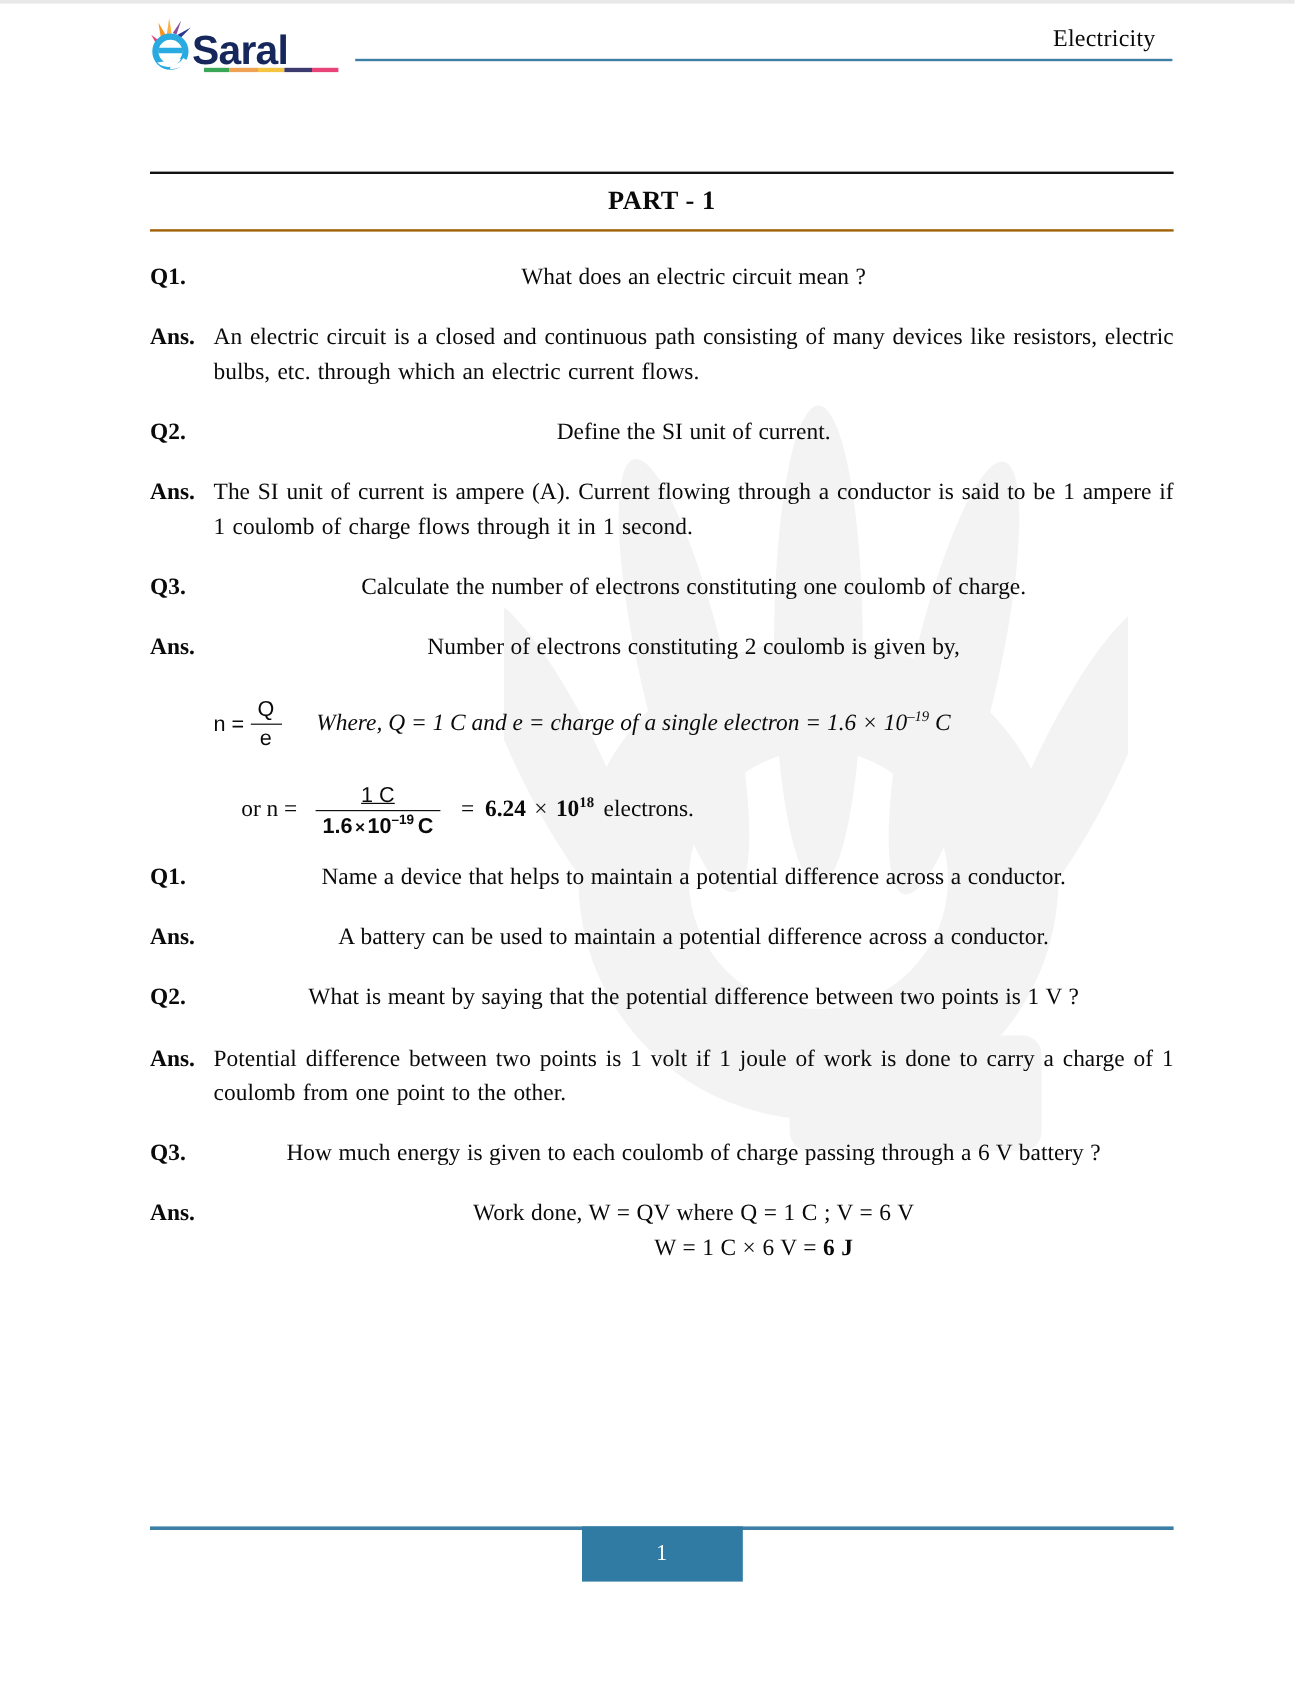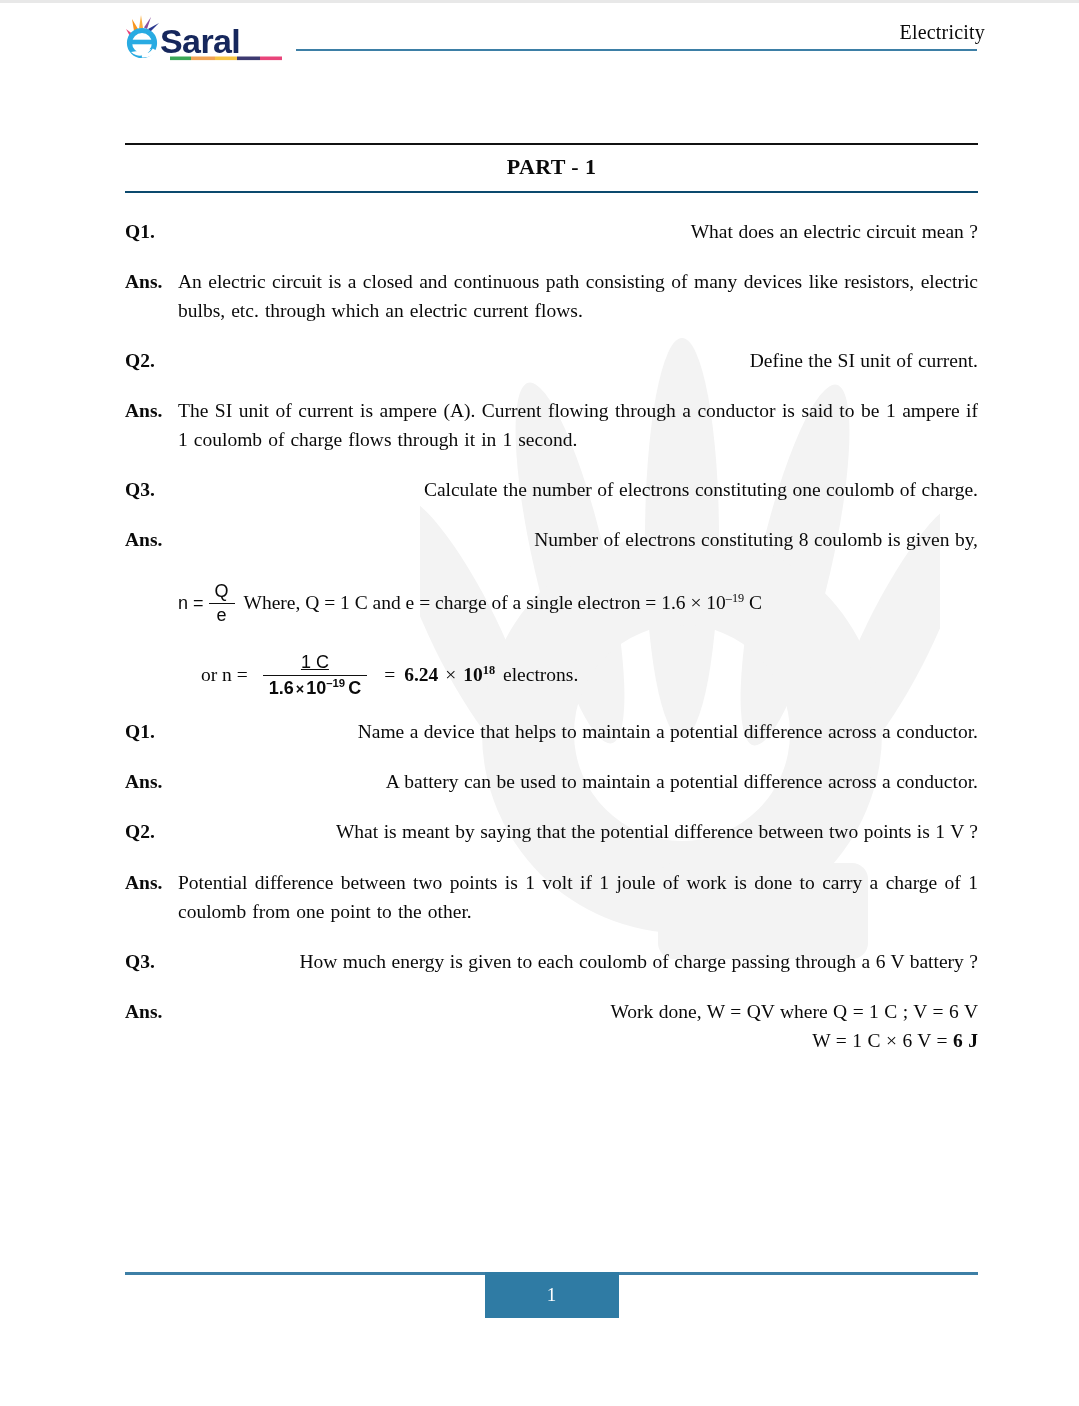--- a/index.html
+++ b/index.html
@@ -50,21 +50,21 @@
   .header-rule {
     position: absolute;
     left: 296px;
     right: 102px;
     top: 46px;
     height: 2px;
     background: #3d7fa6;
   }
   .chapter-title {
     position: absolute;
-    right: 94px;
+    right: 116px;
     top: 18px;
     font-size: 20px;
     letter-spacing: .2px;
     white-space: nowrap;
   }
 
   
   .doc-title {
     position: absolute;
     left: 0; right: 0;
@@ -80,21 +80,21 @@
     position: absolute;
     left: 125px;
     top: 140px;
     width: 853px;
     z-index: 2;
   }
 
   
   .part-banner {
     border-top: 2px solid #111;
-    border-bottom: 2px solid #0c4a6e;
+    border-bottom: 2px solid #a16207;
     text-align: center;
     padding: 9px 0 11px 0;
     margin: 0 0 24px 0;
   }
   .part-banner .part-label {
     font-size: 22px;
     font-weight: bold;
     letter-spacing: .4px;
   }
   .part-banner.second { margin-top: 30px; }
@@ -112,21 +112,21 @@
     width: 53px;
     font-weight: bold;
     white-space: nowrap;
   }
   .qa .body {
     flex: 1 1 auto;
     text-align: justify;
     text-justify: inter-word;
     word-spacing: 1.2px;
   }
-  .qa .body.nowrapj { text-align: right; word-spacing: .6px; font-family: Liberation Serif, serif; }
+  .qa .body.nowrapj { text-align: center; word-spacing: .6px; font-family: Liberation Serif, serif; }
 
   
   .math-block {
     margin: 0 0 6px 0;
     padding-left: 53px;
     font-size: 19.5px;
   }
   .math-line {
     display: flex;
     align-items: center;
@@ -282,33 +282,33 @@
       <div class="body">The SI unit of current is ampere (A).  Current flowing through a conductor is said to be 1 ampere if 1 coulomb of charge flows through it in 1 second.</div>
     </div>
 
     <div class="qa">
       <div class="tag">Q3.</div>
       <div class="body nowrapj">Calculate the number of electrons constituting one coulomb of charge.</div>
     </div>
 
     <div class="qa">
       <div class="tag">Ans.</div>
-      <div class="body nowrapj">Number of electrons constituting 8 coulomb is given by,</div>
+      <div class="body nowrapj">Number of electrons constituting 2 coulomb is given by,</div>
     </div>
 
     <div class="math-block">
 
       <div class="math-line">
         <span class="sansmath">n =</span>
         <span class="frac sansmath">
           <span class="num">Q</span>
           <span class="bar"></span>
           <span class="den">e</span>
         </span>
-        <span style="margin-left:4px;">
+        <span style="margin-left:24px;font-style:italic;">
           <span>Where, Q = 1 C and e = charge of a single electron = 1.6 × 10</span><sup>–19</sup><span> C</span>
         </span>
       </div>
 
       <div class="math-line second">
         <span style="margin-right:10px;">or n =</span>
         <span class="frac wide sansmath">
           <span class="num">1 C</span>
           <span class="bar"></span>
           <span class="den"><span>1.6</span><span style="font-size:.8em;margin:0 2px;">×</span><span>10</span><sup>–19</sup><span style="margin-left:3px;">C</span></span>

